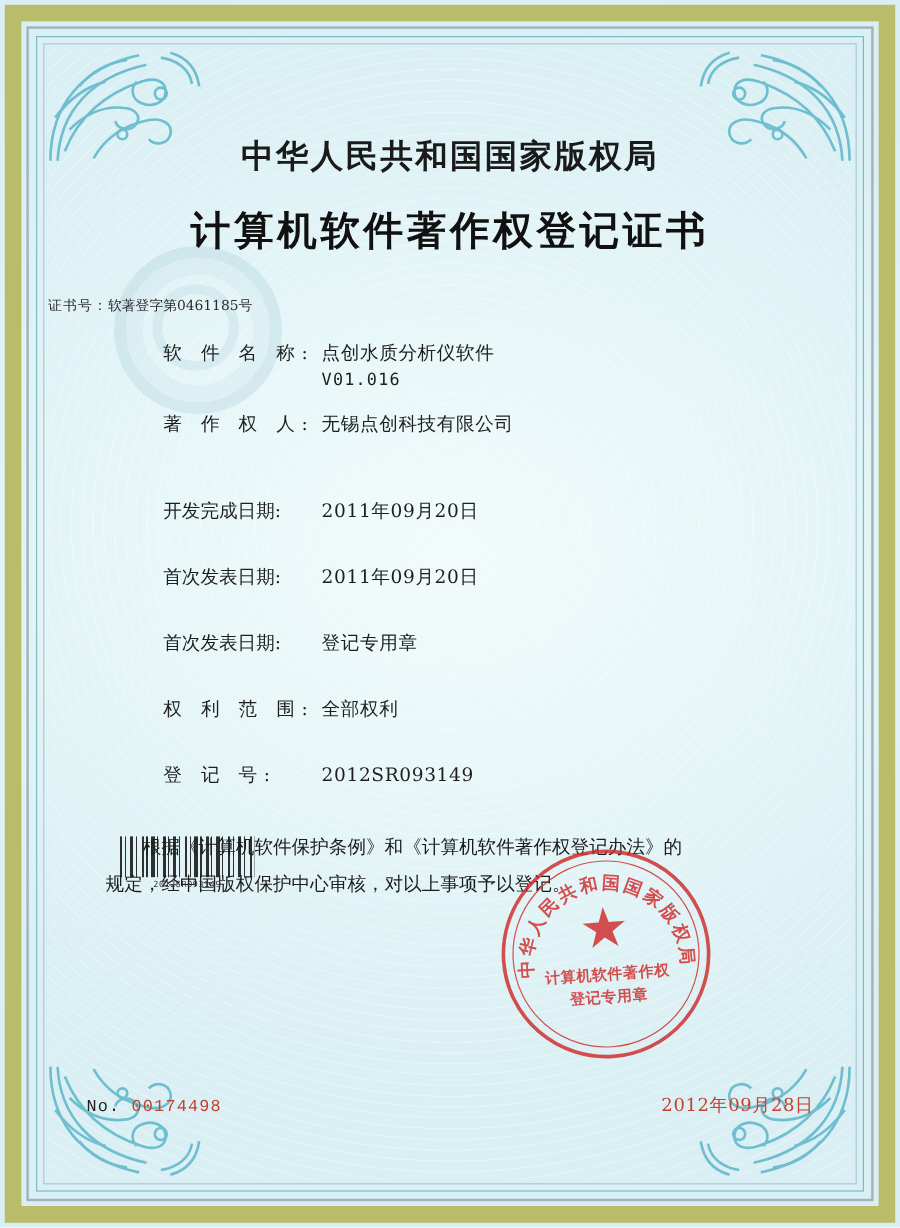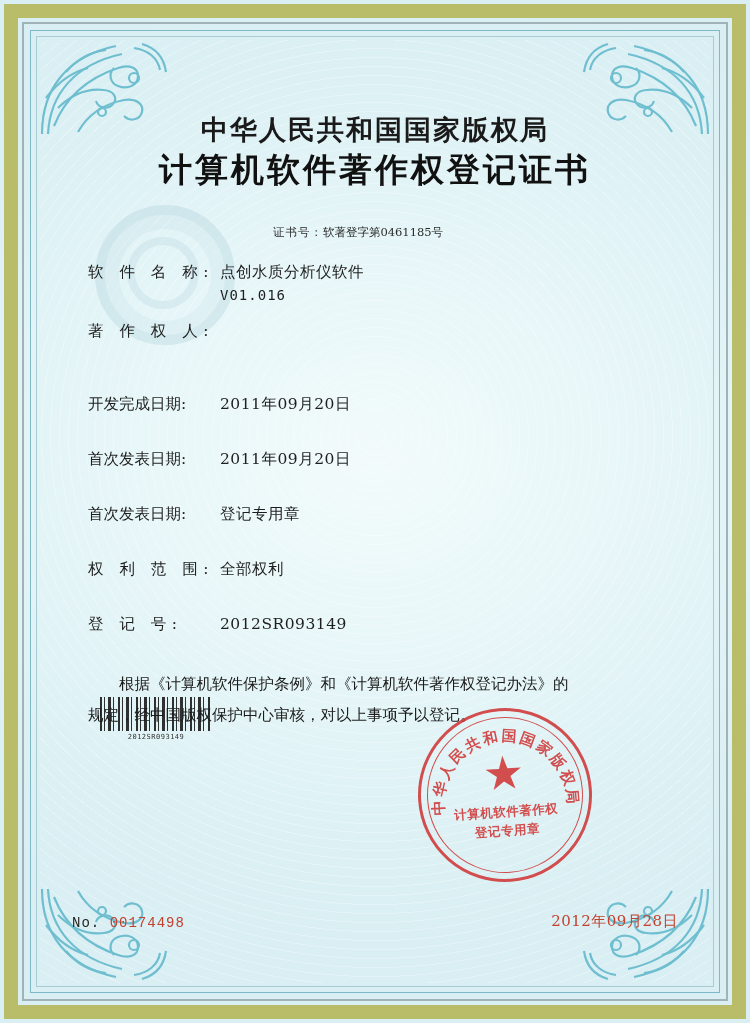--- a/index.html
+++ b/index.html
@@ -134,25 +134,26 @@
     color: #1a1a1a;
     margin-top: 72px;
     font-family: "DejaVu Serif", serif;
   }
   .title-sub {
     text-align: center;
     font-size: 33px;
     letter-spacing: 3px;
     font-weight: bold;
     color: #111111;
+    margin-top: 22px;
     font-family: "DejaVu Serif", serif;
   }
 
   .cert-no {
-    text-align: center;
+    text-align: left;
     font-size: 11.5px;
     color: #2b2b2b;
     margin-top: 32px;
     padding-right: 34px;
     font-family: "DejaVu Serif", serif;
   }
   .cert-no .label { letter-spacing: 1px; }
 
   .fields {
     margin-top: 22px;
@@ -165,20 +166,21 @@
     margin-bottom: 18px;
     font-size: 15.5px;
     color: #1e1e1e;
     font-family: "DejaVu Serif", serif;
   }
   .field-label {
     width: 132px;
     flex: 0 0 132px;
     letter-spacing: 0px;
     white-space: nowrap;
+    margin-left: 48px;
   }
   .field-label.spaced {
     letter-spacing: 5.5px;
   }
   .field-value {
     flex: 1 1 auto;
     letter-spacing: 0.5px;
   }
   .field-value .second-line {
     display: block;
@@ -398,20 +400,21 @@
       <div class="field-row">
         <div class="field-label spaced">软 件 名 称:</div>
         <div class="field-value">
           <span>点创水质分析仪软件</span>
           <span class="second-line">V01.016</span>
         </div>
       </div>
 
       <div class="field-row">
         <div class="field-label spaced">著 作 权 人:</div>
+        <div class="field-value">无锡点创科技有限公司</div>
       </div>
 
       <div class="gap-big"></div>
 
       <div class="field-row">
         <div class="field-label">开发完成日期:</div>
         <div class="field-value">2011年09月20日</div>
       </div>
 
       <div class="gap-mid"></div>

